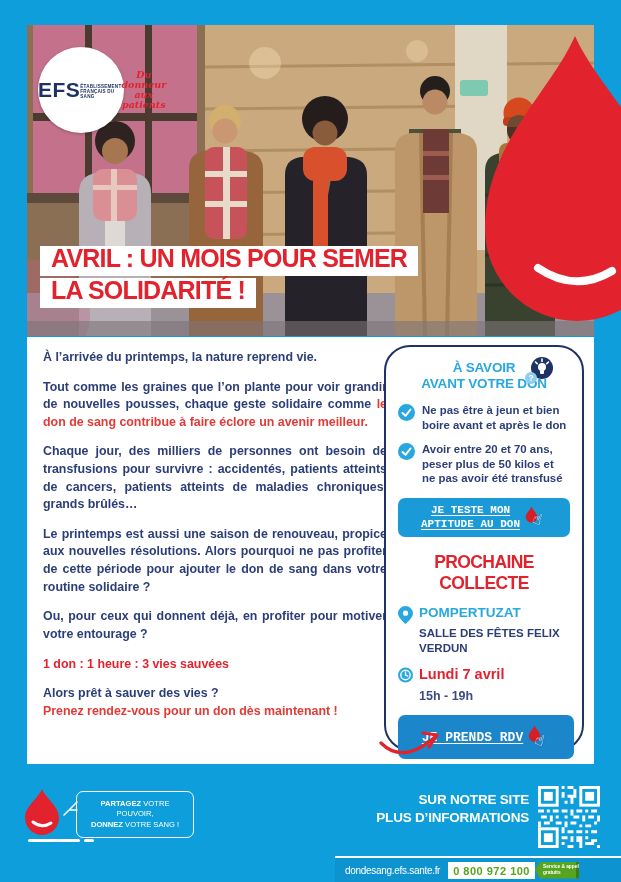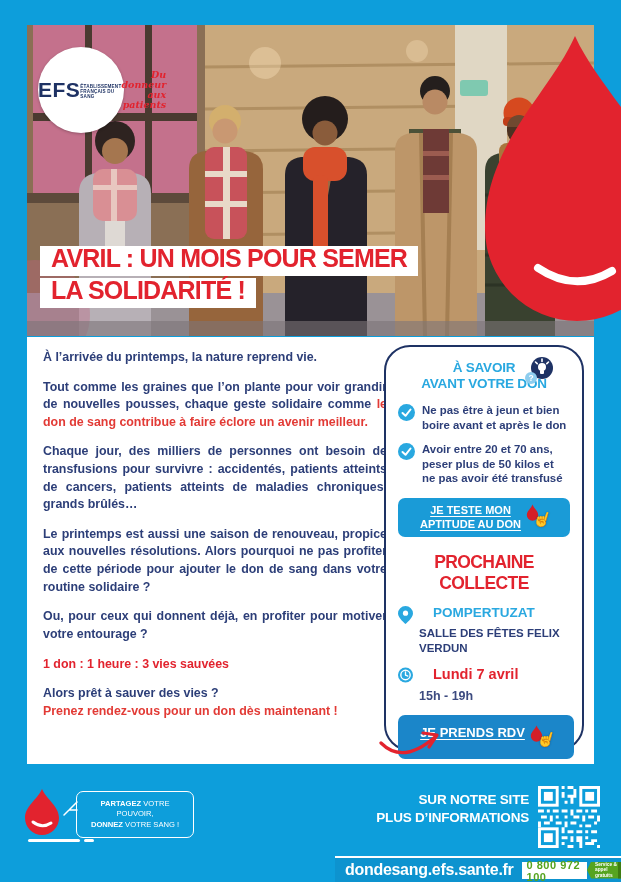--- a/index.html
+++ b/index.html
@@ -10,21 +10,21 @@
   .hero{ position:absolute; left:27px; top:25px; width:567px; height:311px; overflow:hidden; }
   .hero svg{ display:block; }
 
   
   .logo{ position:absolute; left:38px; top:47px; width:86px; height:86px; background:#fff; border-radius:50%;
          display:flex; flex-direction:row; align-items:center; z-index:5; box-shadow:0 1px 3px rgba(0,0,0,.25); }
   .logo .arc{ margin-top:7px; height:14px; }
   .logo .efs{ color:#1e3264; font-weight:bold; font-size:21px; letter-spacing:.5px; line-height:.8; }
   .logo .sub{ color:#1e3264; font-weight:bold; font-size:4.6px; letter-spacing:.2px; margin-top:3px; }
   .logo .divider{ width:52px; height:1px; background:#d8d8d8; margin:3px 0 2px; }
-  .logo .script{ font-family:"DejaVu Serif", serif; font-style:italic; color:#e2232e; font-size:9.5px; font-weight:bold; line-height:1.05; text-align:right; }
+  .logo .script{ font-family:"DejaVu Serif", serif; font-style:italic; color:#e2232e; font-size:9.5px; font-weight:bold; line-height:1.05; text-align:center; }
 
   
   .drop-big{ position:absolute; left:470px; top:34px; width:170px; height:300px; z-index:4; }
 
   
   .headline{ position:absolute; left:40px; top:246px; z-index:6; }
   .hl-box{ display:table; background:#fff; color:#e2232e; font-weight:bold; font-size:25px; letter-spacing:-.8px;
            padding:0 11px 5px; line-height:1; transform-origin:left top; }
   .hl-box + .hl-box{ margin-top:2px; }
 
@@ -39,31 +39,31 @@
 
   
   .card{ position:absolute; left:357px; top:8px; width:200px; height:406px; border:2.5px solid #1e3264;
          border-radius:26px; background:#fff; padding:13px 12px 0; }
   .card-title{ text-align:center; color:#29a8e0; font-weight:bold; font-size:13.5px; line-height:1.22; letter-spacing:-.2px; position:relative; }
   .bulb-wrap{ position:absolute; right:14px; top:-4px; width:34px; height:34px; }
   .check-item{ display:flex; gap:7px; margin-top:10px; align-items:flex-start; }
   .check-item svg{ flex:0 0 17px; margin-top:1px; }
   .check-item .txt{ color:#2c3e78; font-size:11.4px; line-height:1.28; font-weight:bold; }
 
-  .btn{ display:flex; align-items:flex-start; justify-content:center; gap:5px; background:#1a9bd7; border-radius:7px;
-        color:#fff; font-weight:bold; cursor:pointer; border:none; }
+  .btn{ display:flex; align-items:center; justify-content:center; gap:5px; background:#1a9bd7; border-radius:7px;
+        color:#fff; font-weight:bold; cursor:pointer; border:none;font-family:Liberation Mono, monospace; }
   .btn .lbl{ text-decoration:underline; text-underline-offset:2px; text-align:center; }
   .btn-test{ margin:12px auto 0; width:172px; padding:6px 4px; font-size:11px; line-height:1.25; }
   .btn-rdv{ margin:12px auto 0; width:176px; padding:10px 12px; font-size:13px; background:#1b86c9; }
   .btn-icon{ position:relative; width:22px; height:24px; flex:0 0 22px; }
   .btn-icon .hand{ position:absolute; left:7px; top:6px; color:#fff; font-size:15px; transform:rotate(18deg);
                    text-shadow:0 0 2px rgba(0,40,80,.45); }
 
   .collecte{ text-align:center; color:#e2232e; font-weight:bold; font-size:17.5px; letter-spacing:-.6px; margin-top:15px; }
-  .row{ display:flex; gap:20px; margin-top:11px; align-items:flex-start; }
+  .row{ display:flex; gap:6px; margin-top:11px; align-items:flex-start; }
   .row svg{ flex:0 0 15px; margin-top:1px; }
   .loc-name{ color:#29a8e0; font-weight:bold; font-size:13.5px; }
   .loc-venue{ color:#2c3e78; font-weight:bold; font-size:11.5px; line-height:1.25; margin:2px 0 0 21px; }
   .date-txt{ color:#e2232e; font-weight:bold; font-size:14.5px; }
   .hours{ color:#3d4b80; font-weight:bold; font-size:12.5px; margin:6px 0 0 21px; }
 
   .arrow-rdv{ position:absolute; left:350px; top:382px; width:66px; height:48px; }
 
   
   .mascot{ position:absolute; left:22px; top:788px; width:40px; height:48px; }
@@ -76,21 +76,21 @@
   .bubble-tail{ position:absolute; left:-14px; top:9px; }
 
   .infosite{ position:absolute; right:92px; top:791px; text-align:right; color:#fff; font-weight:bold; font-size:13.5px;
              line-height:1.3; letter-spacing:-.2px; }
 
   .qr{ position:absolute; left:538px; top:786px; width:62px; height:62px; }
 
   
   .footerbar{ position:absolute; left:335px; top:856px; width:286px; height:26px; background:#0d93cf;
               border-top:2px solid #fff; display:flex; align-items:center; gap:8px; padding-left:10px; }
-  .site{ color:#fff; font-weight:bold; font-size:16px; letter-spacing:-.3px; }
+  .site{ color:#fff; font-weight:normal; font-size:10px; letter-spacing:-.3px; }
   .phone-badge{ display:flex; align-items:stretch; height:17px; }
   .phone-num{ background:#fff; color:#56a41f; font-weight:bold; font-size:11px; padding:1px 5px 0; letter-spacing:.5px;
               display:flex; align-items:center; }
   .phone-note{ background:#56a41f; color:#fff; font-weight:bold; font-size:4.8px; line-height:1.15; width:44px;
                clip-path:polygon(12% 0, 100% 0, 100% 100%, 12% 100%, 0 50%);
                display:flex; flex-direction:column; justify-content:center; padding-left:8px;
                box-shadow:inset -3px 0 0 #3e7d12; }
 </style>
 </head>
 <body>

